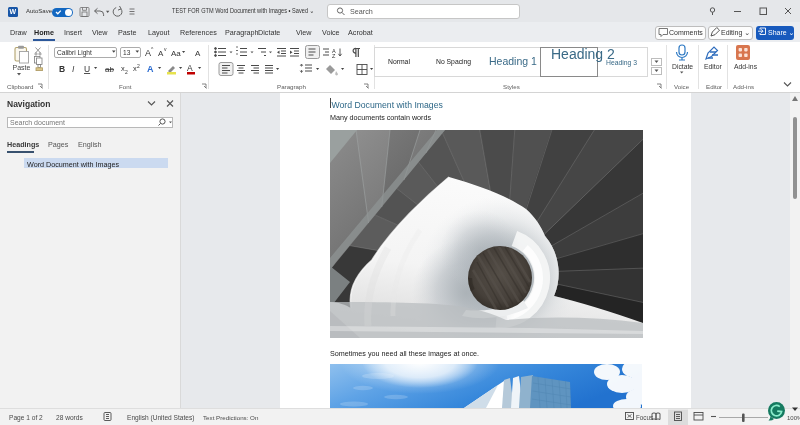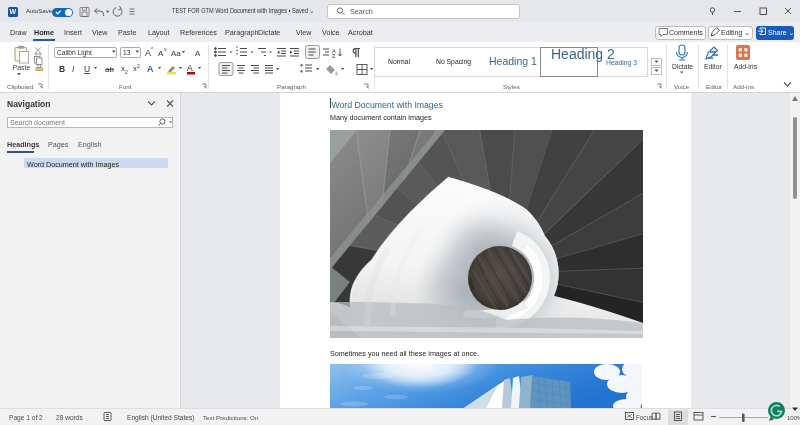--- a/index.html
+++ b/index.html
@@ -95,21 +95,21 @@
   <div class="abs" style="left:7px;top:140px;font-size:7.2px;color:#3b3b3b;font-weight:bold;">Headings</div>
   <div class="abs" style="left:48px;top:140px;font-size:7.2px;color:#555;">Pages</div>
   <div class="abs" style="left:78px;top:140px;font-size:7.2px;color:#555;">English</div>
   <div class="abs" style="left:7px;top:151px;width:27px;height:2px;background:#38516e;"></div>
   <div class="abs" style="left:24px;top:158px;width:144px;height:10px;background:#cbdaf0;"></div>
   <div class="abs" style="left:27px;top:159.5px;font-size:7.2px;color:#222;">Word Document with Images</div>
 
   <div class="abs" style="left:280px;top:93px;width:411px;height:315px;background:#ffffff;"></div>
   <div class="abs" style="left:330px;top:98px;width:1px;height:10px;background:#444;"></div>
   <div class="abs" style="left:331.5px;top:99.5px;font-size:8.7px;color:#2d6787;">Word Document with Images</div>
-  <div class="abs" style="left:330px;top:113px;font-size:7.2px;color:#1b1b1b;">Many document contain images</div>
+  <div class="abs" style="left:330px;top:113px;font-size:7.2px;color:#1b1b1b;">Many documents contain words</div>
   <div class="abs" style="left:330px;top:348.5px;font-size:7.2px;color:#1b1b1b;text-align:right;">Sometimes you need all these images at once.</div>
 
   <div class="abs" style="left:790px;top:93px;width:10px;height:315px;background:#f2f2f2;"></div>
   <div class="abs" style="left:793px;top:117px;width:4px;height:82px;background:#919191;border-radius:2px;"></div>
   <div class="abs" style="left:792px;top:96px;width:0;height:0;border-left:3.5px solid transparent;border-right:3.5px solid transparent;border-bottom:5px solid #777;"></div>
 
   <div class="abs" style="left:330px;top:130px;width:313px;height:208px;">
     <svg width="313" height="208" viewBox="0 0 313 208">
       <defs>
         <linearGradient id="tlG" x1="0" y1="0" x2="0.8" y2="0.9">

